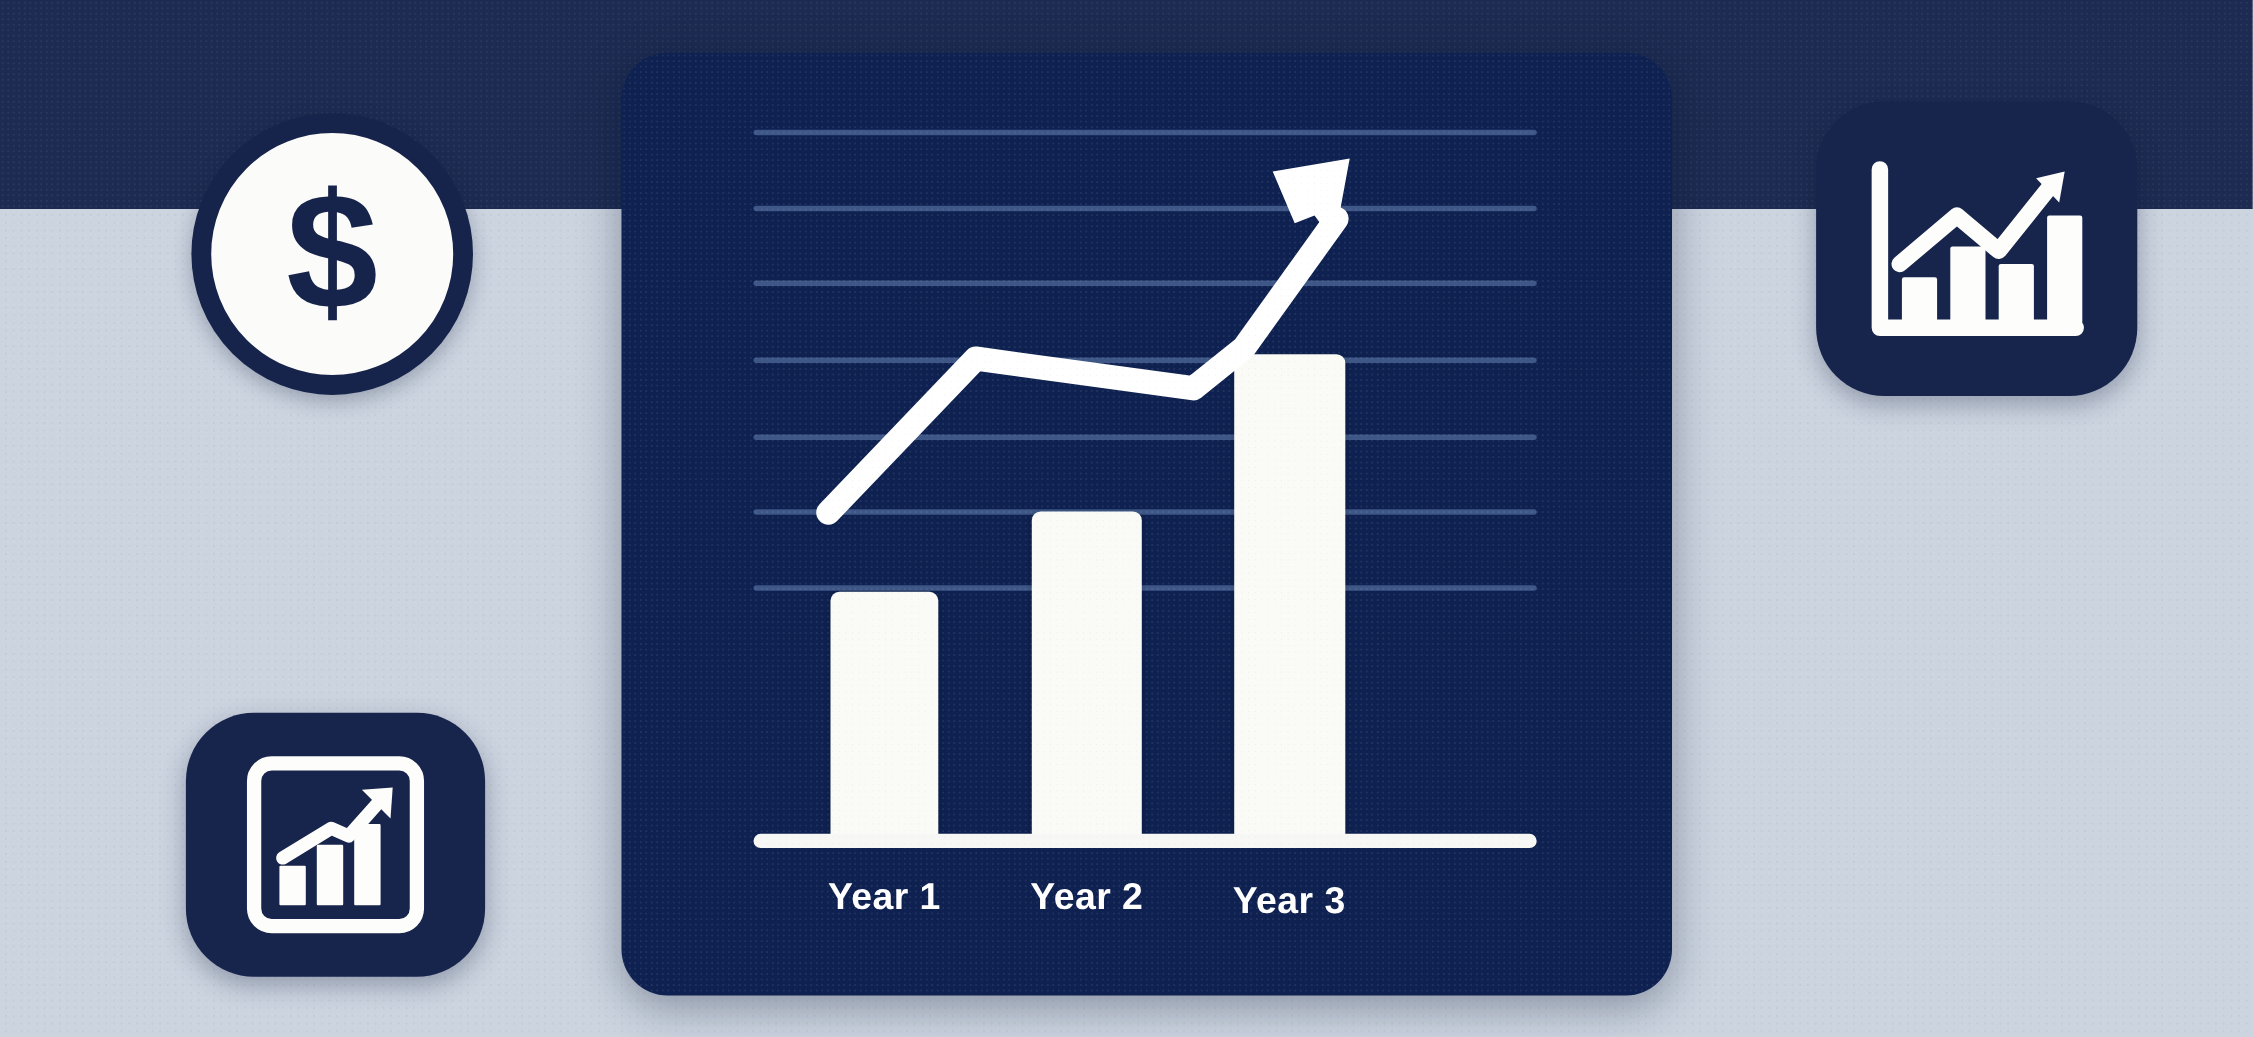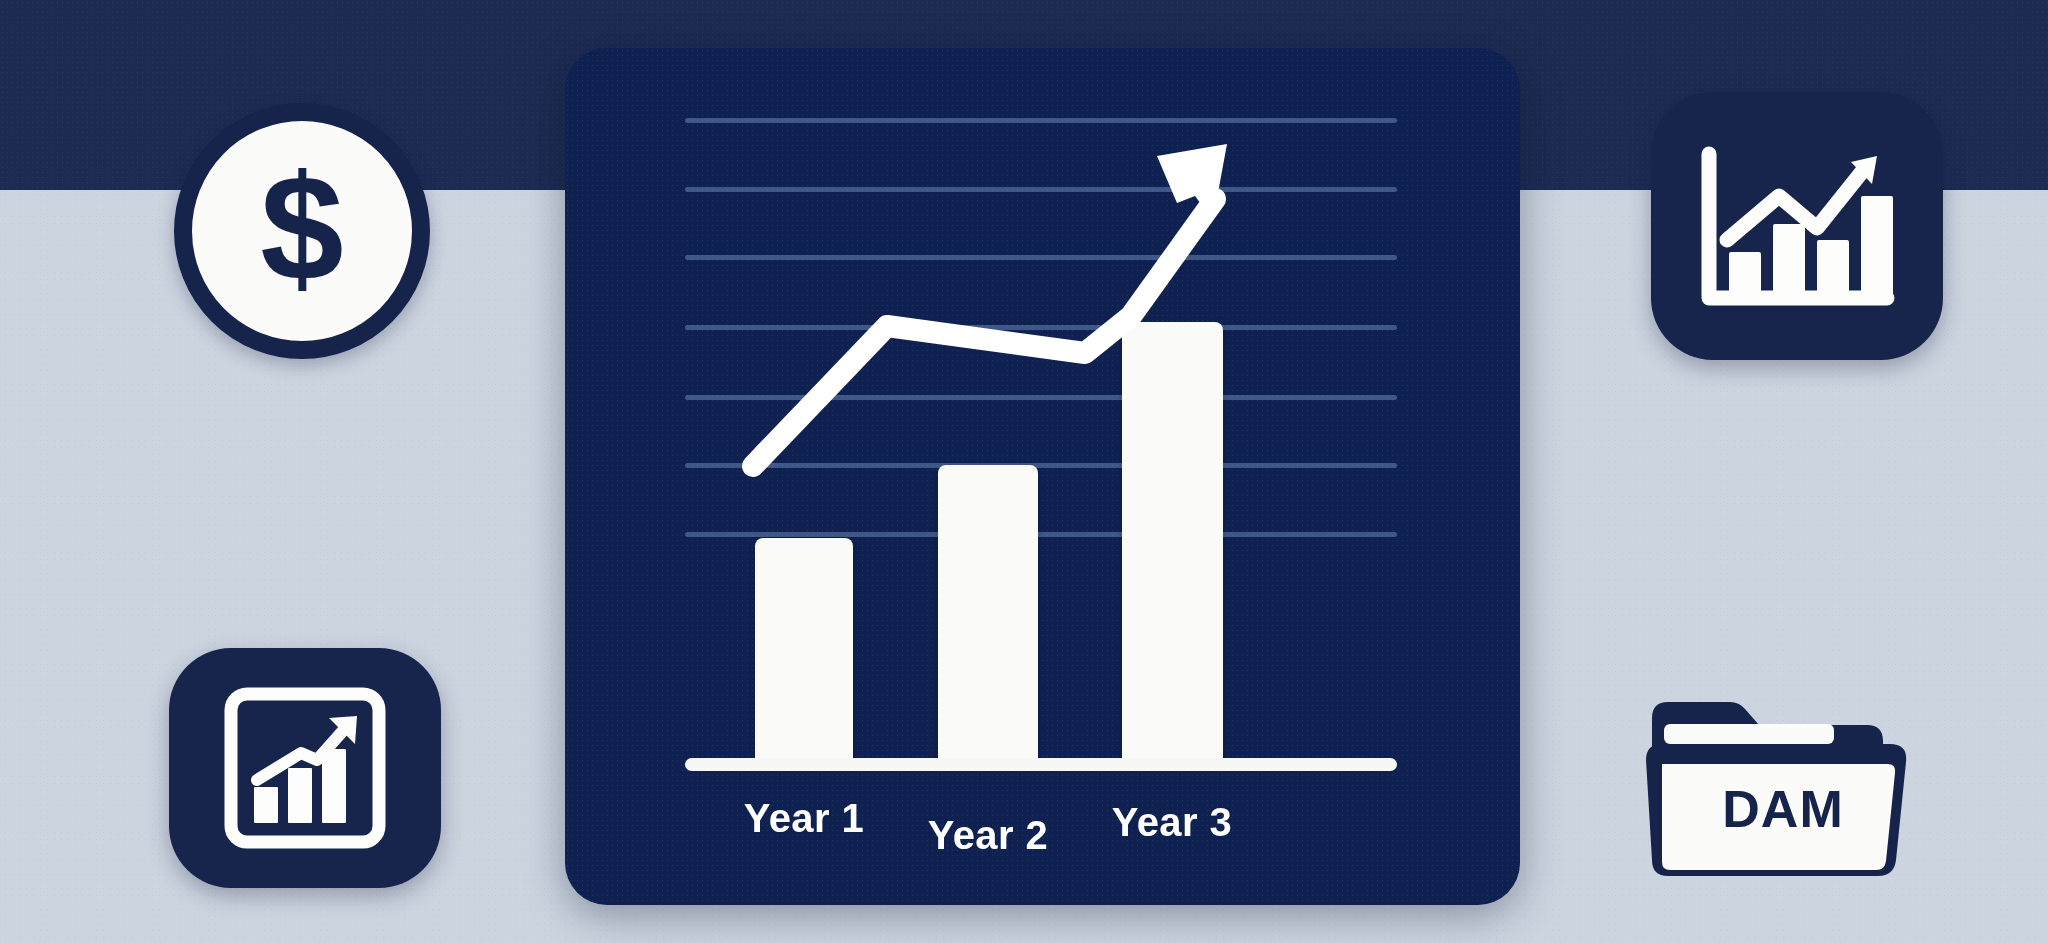--- a/index.html
+++ b/index.html
@@ -66,21 +66,21 @@
     background:#fafaf7;
     border-radius:8px 8px 2px 2px;
     box-shadow:0 2px 6px rgba(0,0,0,.18);
   }
 
   .trend{position:absolute;left:0;top:0;width:955px;height:857px;pointer-events:none;}
 
   .xlabel{
     position:absolute;
     color:#ffffff;
-    font-size:40px;
+    font-size:34px;
     font-weight:600;
     letter-spacing:.4px;
     text-align:center;
     white-space:nowrap;
   }
 
   
   .coin{
     position:absolute;left:174px;top:103px;width:256px;height:256px;
     border-radius:50%;
@@ -155,31 +155,20 @@
         <rect x="119" y="120" width="24" height="55" rx="1"></rect>
         <rect x="153" y="101" width="24" height="74" rx="1"></rect>
       </g>
       <g fill="none" stroke="#fdfdfb" stroke-width="12" stroke-linecap="round" stroke-linejoin="round">
         <path d="M88 132 L132 105 L148 112 L180 76"></path>
       </g>
       <polygon points="160,70 188,68 186,96" fill="#fdfdfb"></polygon>
     </svg>
   </div>
 
-  <div class="folder">
-    <svg width="290" height="204" viewBox="0 0 290 204">
-
-      <path d="M14 34 q0 -16 16 -16 h62 q9 0 15 7 l14 16 h108 q16 0 16 16 v24 h-231 z" fill="#16234a"></path>
-      <rect x="26" y="40" width="170" height="20" rx="6" fill="#fbfbf9"></rect>
-
-      <path d="M8 76 q0 -16 16 -16 h228 q18 0 16 18 l-10 98 q-2 16 -18 16 h-210 q-16 0 -16 -16 z" fill="#16234a"></path>
-      <path d="M24 80 h226 q8 0 7 9 l-9 88 q-1 9 -10 9 h-206 q-8 0 -8 -8 z" fill="#fbfbf9"></path>
-    </svg>
-    <div class="folder-label">DAM</div>
-  </div>
 
   <div class="card">
     <div class="plot">
 
       <div class="gridline" style="left:120px;top:70px;width:712px;"></div>
       <div class="gridline" style="left:120px;top:139px;width:712px;"></div>
       <div class="gridline" style="left:120px;top:207px;width:712px;"></div>
       <div class="gridline" style="left:120px;top:277px;width:712px;"></div>
       <div class="gridline" style="left:120px;top:347px;width:712px;"></div>
       <div class="gridline" style="left:120px;top:415px;width:712px;"></div>
@@ -192,20 +181,20 @@
       <svg class="trend" viewBox="0 0 955 857">
         <g fill="none" stroke="#ffffff" stroke-width="22" stroke-linecap="round" stroke-linejoin="round">
           <path d="M188 418 L322 278 L520 305 L566 268 L650 151"></path>
         </g>
         <polygon points="592,108 662,96 648,172 630,148 612,155" fill="#ffffff"></polygon>
       </svg>
 
       <div class="axis-baseline"></div>
 
       <div class="xlabel" style="left:149px;top:748px;width:180px;">Year 1</div>
-      <div class="xlabel" style="left:333px;top:765px;width:180px;">Year 2</div>
+      <div class="xlabel" style="left:333px;top:748px;width:180px;">Year 2</div>
       <div class="xlabel" style="left:517px;top:752px;width:180px;">Year 3</div>
 
     </div>
     <div class="card-grain"></div>
   </div>
 
 </div>
 
 </body></html>

